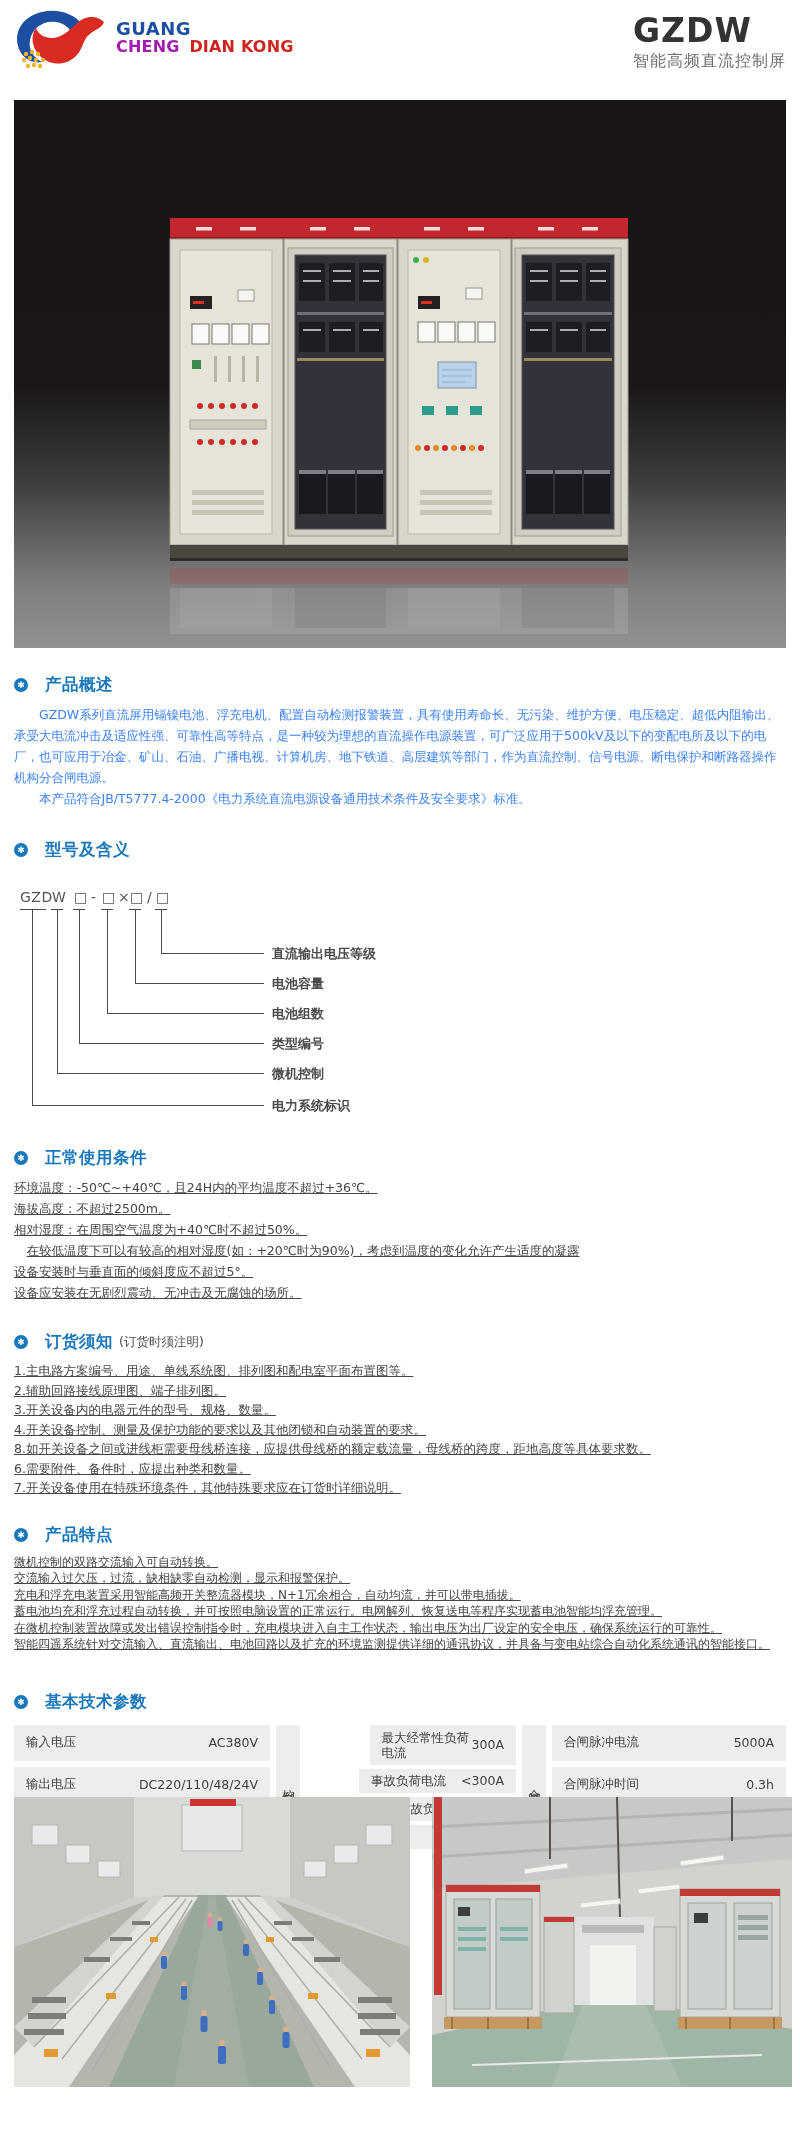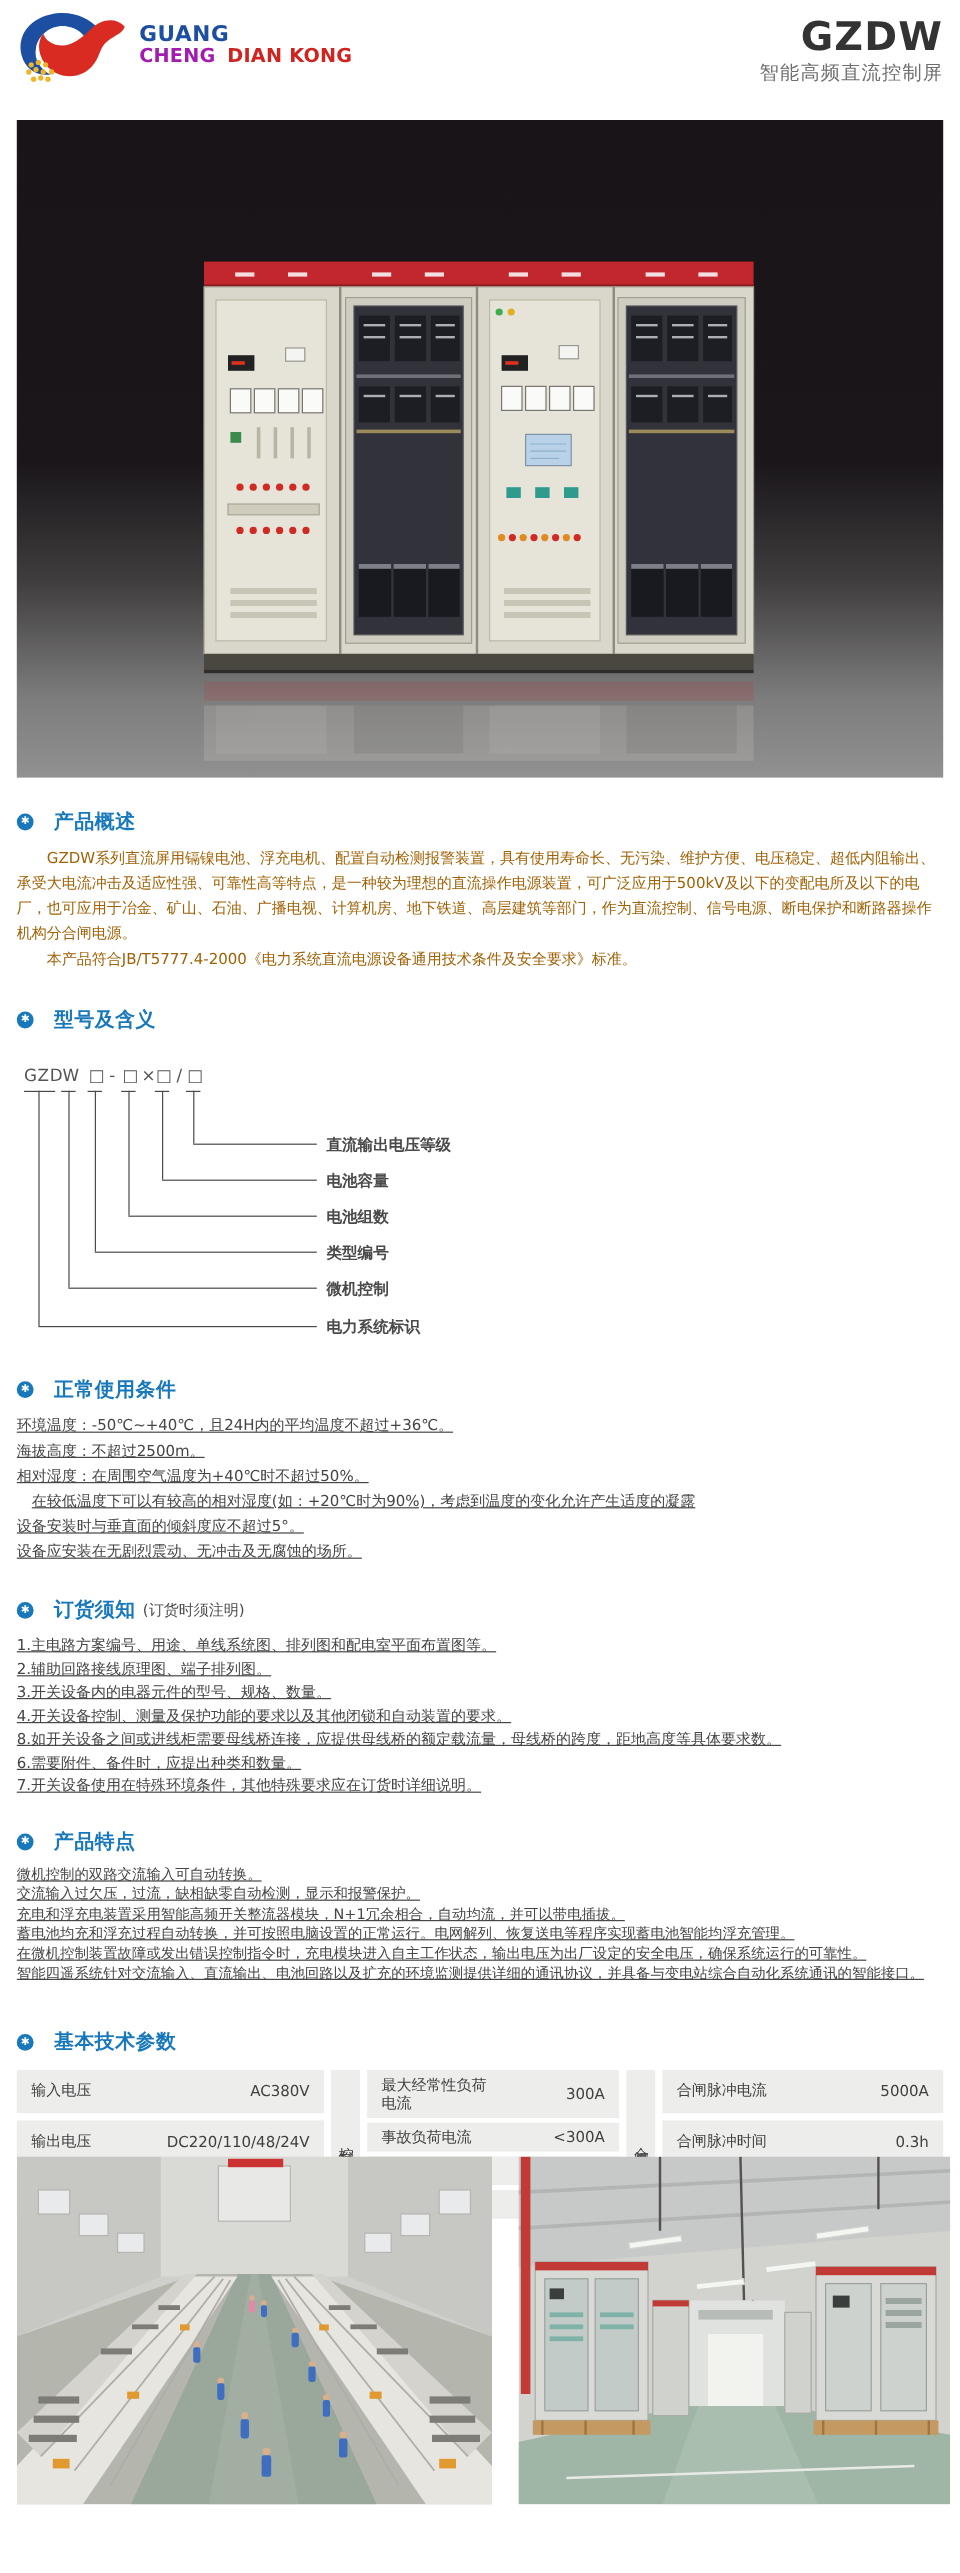--- a/index.html
+++ b/index.html
@@ -13,37 +13,37 @@
 
   
   .header { display:flex; justify-content:space-between; align-items:flex-start;
             padding:8px 14px 0 12px; height:92px; }
   .brand { display:flex; align-items:flex-start; }
   .brand-text { margin-left:8px; margin-top:12px; line-height:1.05; }
   .brand-line1 { font-size:18px; font-weight:bold; color:#1c4fa1; letter-spacing:.5px; }
   .brand-line2 { font-size:16px; font-weight:bold; letter-spacing:.2px; }
   .brand-line2 .blue { color:#a21caf; }
   .brand-line2 .red  { color:#cf2420; margin-left:4px; }
-  .title-block { text-align:right; margin-top:6px; }
+  .title-block { margin-top:6px; }
   .product-code { font-size:33px; font-weight:bold; color:#333333; letter-spacing:1px; line-height:1.05; }
   .product-sub  { font-size:16px; color:#6e6e6e; letter-spacing:1px; margin-top:2px; }
 
   
   .hero { margin:8px 14px 0 14px; height:548px; position:relative; overflow:hidden;
           background:linear-gradient(180deg,#181417 0%,#1a161a 52%,#3f3d3e 70%,#7e7d7d 88%,#929191 100%); }
   .hero svg { display:block; }
 
   
   .section-head { display:flex; align-items:center; margin:0 0 0 14px; }
   .bullet { width:14px; height:14px; border-radius:50%; background:#1878bc; color:#fff;
             font-size:9px; line-height:14px; text-align:center; display:inline-block; flex:0 0 14px; }
   .section-title { color:#1878bc; font-size:16.5px; font-weight:bold; margin-left:17px; letter-spacing:.5px; }
   .section-sub { color:#4a4a4a; font-size:12.5px; margin-left:6px; font-weight:normal; }
 
-  .body-text { margin:8px 14px 0 14px; font-size:12.5px; line-height:21px; color:#a16207; }
+  .body-text { margin:8px 14px 0 14px; font-size:12.5px; line-height:21px; color:#3b82f6; }
   .body-text p { text-indent:2em; }
   .tline { font-size:12.5px; line-height:21px; color:#454545; }
   .tline.indent1 { padding-left:1em; }
   .list-block { margin:8px 14px 0 14px;text-decoration:underline; }
   .feature-block .tline { line-height:16.5px; font-size:12px; }
   .order-block .tline { line-height:19.5px; font-size:12.5px; }
 
   
   .model-diagram { position:relative; margin-left:14px; margin-top:28px; height:236px;
                    font-size:13px; color:#4a4a4a; }
@@ -52,21 +52,21 @@
   .t4{left:88px;} .t5{left:104px;} .t6{left:116px;} .t7{left:133px;} .t8{left:142px;}
   .tick  { position:absolute; top:20px; border-top:1.5px solid #4a4a4a; }
   .vline { position:absolute; width:0; border-left:1.5px solid #4a4a4a; }
   .hline { position:absolute; height:0; border-top:1.5px solid #4a4a4a; }
   .model-label { position:absolute; left:258px; font-size:13px; font-weight:bold; color:#4a4a4a; }
 
   
   .spec-table { display:flex; margin:12px 14px 0 14px; width:772px; }
   .spec-col { display:flex; flex-direction:column; }
   .colA { width:256px; margin-right:6px; }
-  .colC { width:210px; margin-right:6px; }
+  .colC { width:210px; margin-right:6px;align-items:flex-end; }
   .colE { width:234px; }
   .spec-cell { background:#ededec; display:flex; align-items:center; justify-content:space-between;
                padding:0 12px; margin-bottom:6px; font-size:12.5px; color:#3f3f3f; }
   .spec-col .spec-cell:last-child { margin-bottom:0; }
   .colA .spec-cell { height:36px; }
   .colE .spec-cell { height:36px; }
   .colC .spec-cell { margin-bottom:4px; }
   .colC .c0 { height:40px; }
   .colC .c1 { height:24px; }
   .colC .c2 { height:24px; }

